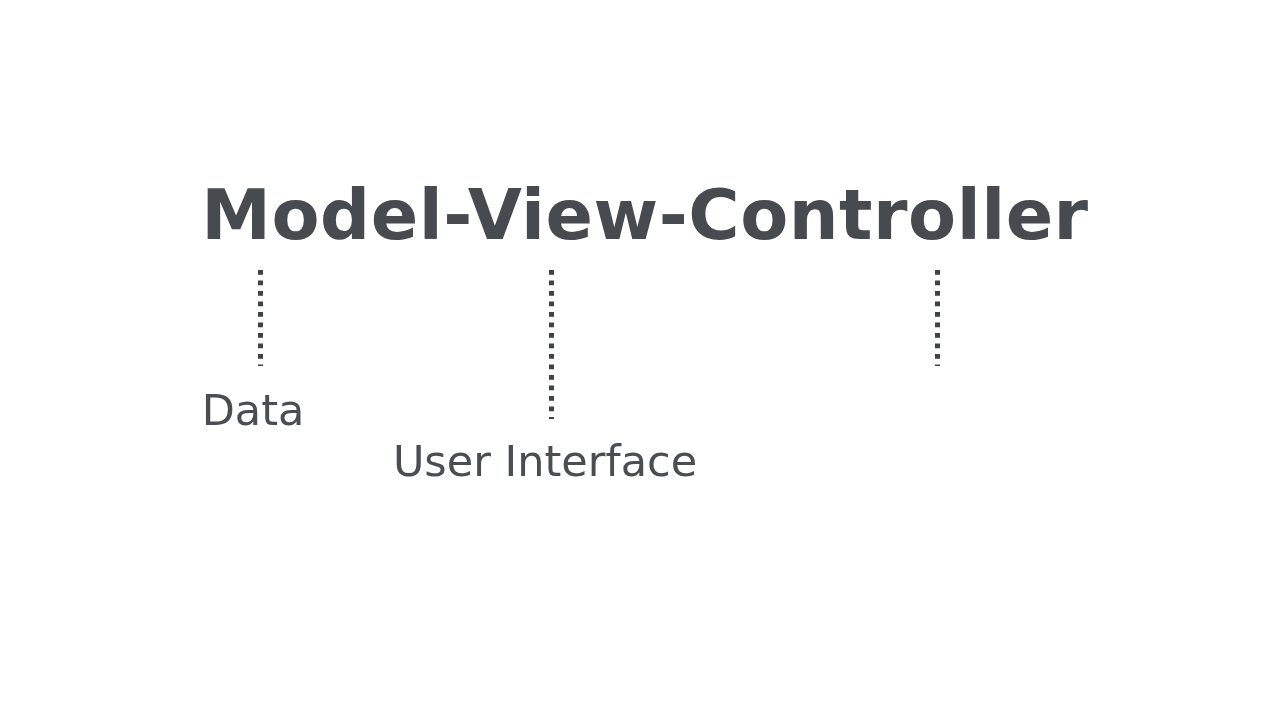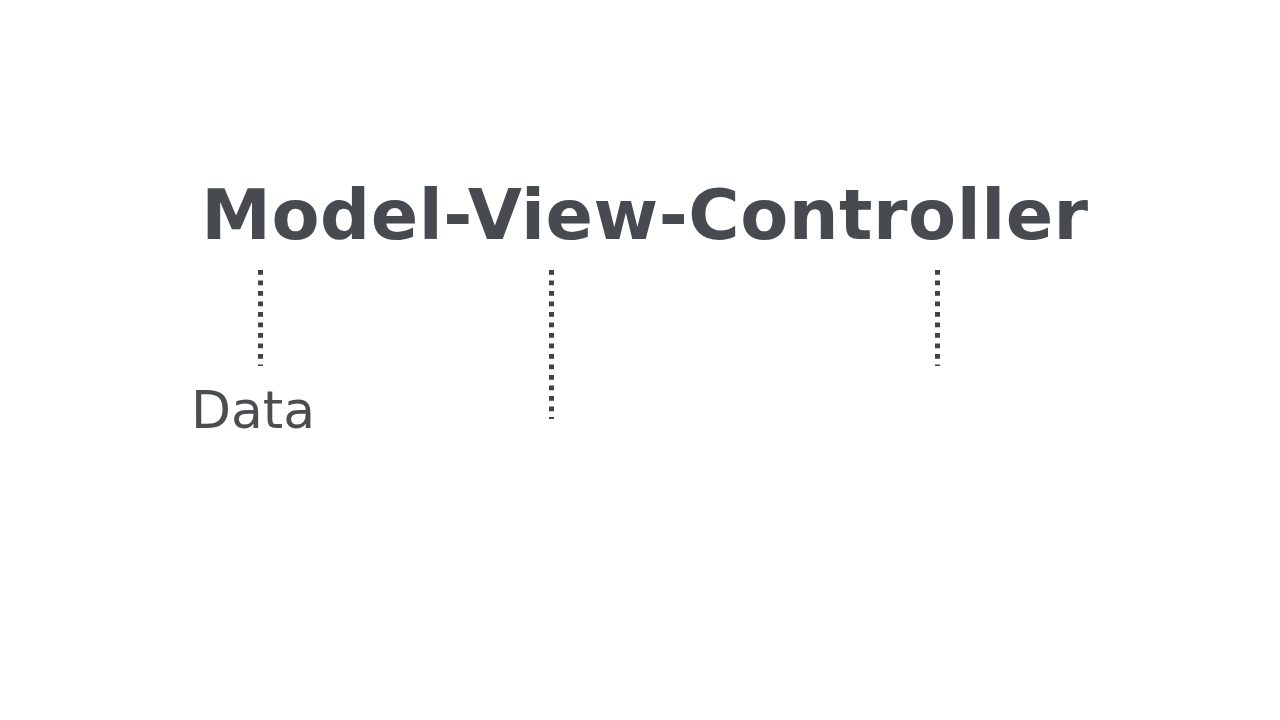--- a/index.html
+++ b/index.html
@@ -52,21 +52,21 @@
   }
   .connector-model      { left: 258px; top: 270px; height: 96px; }
   .connector-view       { left: 549px; top: 270px; height: 149px; }
   .connector-controller { left: 935px; top: 270px; height: 96px; }
 
   
   .label {
     position: absolute;
     font-family: "DejaVu Sans", sans-serif;
     font-weight: 400;
-    font-size: 52px;
+    font-size: 43px;
     line-height: 50px;
     color: #4a4e52;
     white-space: nowrap;
     transform: translateX(-50%);
     text-align: center;
   }
   .label-data      { left: 253px; top: 385px; }
   .label-ui        { left: 545px; top: 436px; }
   .label-coord     { left: 927px; top: 385px; }
 </style>
@@ -78,15 +78,16 @@
   <div class="title">Model-View-Controller</div>
 
   <div class="connector connector-model"></div>
 
   <div class="connector connector-view"></div>
 
   <div class="connector connector-controller"></div>
 
   <div class="label label-data">Data</div>
 
+  <div class="label label-ui">User Interface</div>
 
 
 </div>
 
 </body></html>

